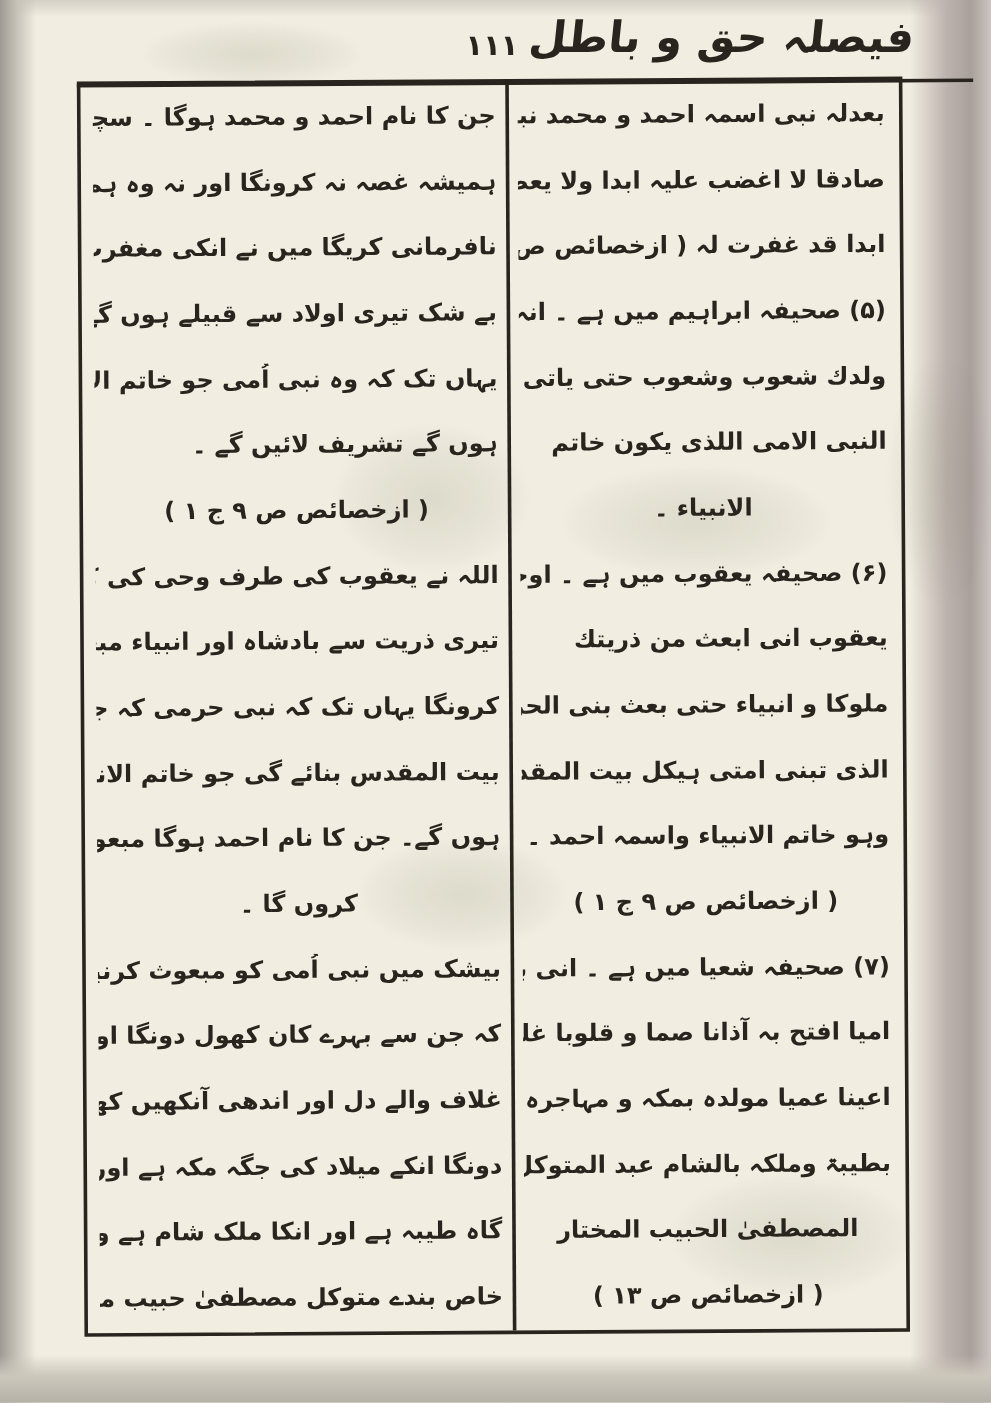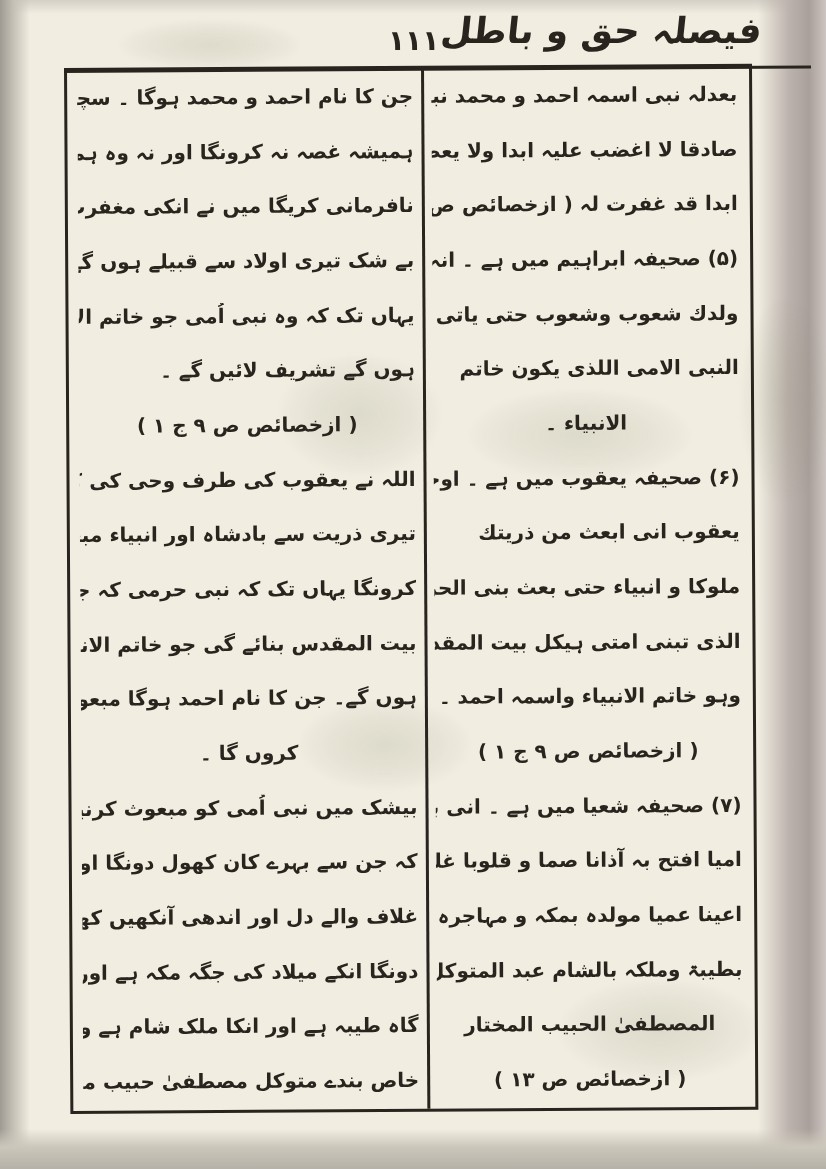--- a/index.html
+++ b/index.html
@@ -30,21 +30,21 @@
     filter:blur(2px);}
 
   
   .page-title{
     position:absolute;top:10px;right:64px;direction:rtl;
     font-size:36px;font-weight:700;color:var(--ink);
     transform:skewX(-6deg);letter-spacing:-1px;white-space:nowrap;
   }
   .page-number{
     position:absolute;top:24px;left:388px;
-    font-size:28px;font-weight:700;color:var(--ink);letter-spacing:2px;
+    font-size:24px;font-weight:700;color:var(--ink);letter-spacing:2px;
   }
   .header-rule{
     position:absolute;left:64px;top:70px;width:747px;height:3px;
     background:var(--ink);transform:rotate(-0.35deg);transform-origin:left center;
   }
 
   
   .frame{
     position:absolute;left:64px;top:68px;width:682px;height:1040px;
     border:3px solid var(--ink);

